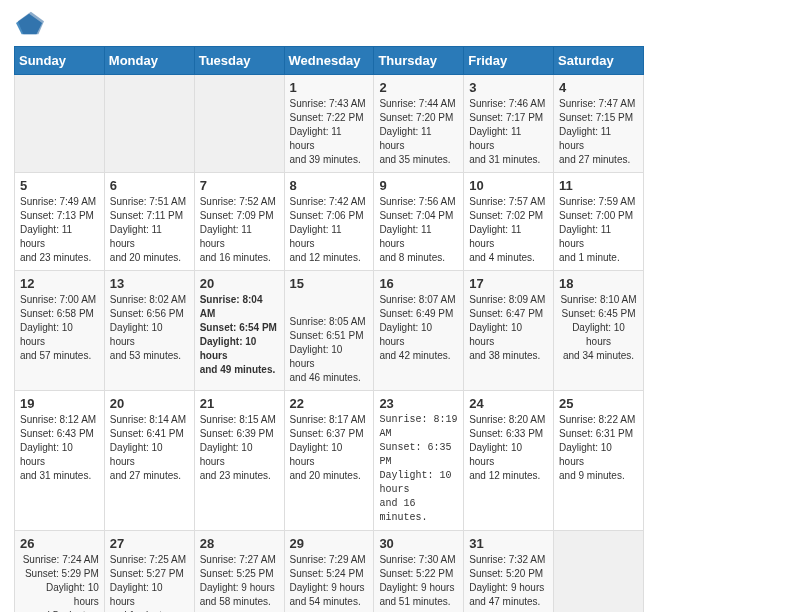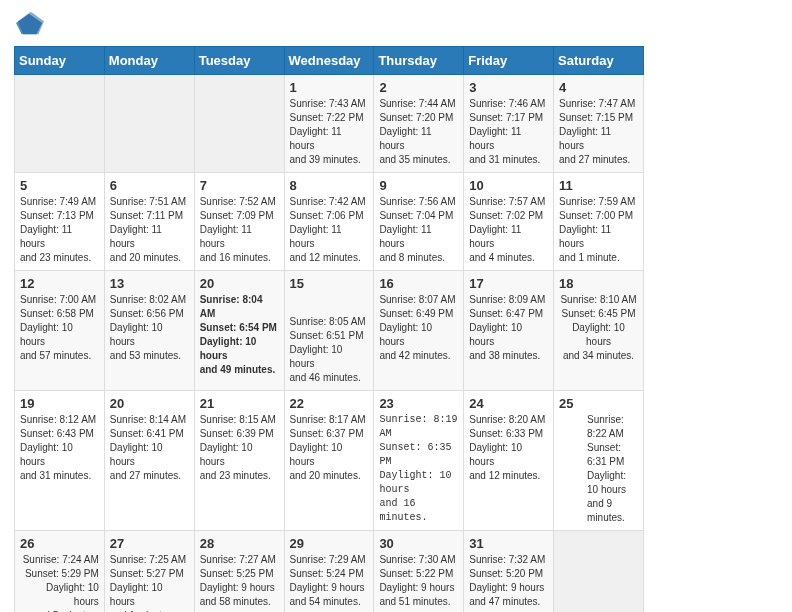--- a/index.html
+++ b/index.html
@@ -310,21 +310,21 @@
           </td>
           <td>
             <span class="day-number">24</span>
             <div class="day-info" style="white-space: pre-line;">Sunrise: 8:20 AM
 Sunset: 6:33 PM
 Daylight: 10 hours
 and 12 minutes.</div>
           </td>
           <td>
             <span class="day-number">25</span>
-            <div class="day-info" style="white-space: pre-line; margin-left: 28px;">Sunrise: 8:22 AM
+            <div class="day-info" style="white-space: pre-line;">Sunrise: 8:22 AM
 Sunset: 6:31 PM
 Daylight: 10 hours
 and 9 minutes.</div>
           </td>
         </tr>
         <tr>
           <td>
             <span class="day-number">26</span>
             <div class="day-info" style="white-space: pre-line; text-align: right;">Sunrise: 7:24 AM
 Sunset: 5:29 PM

